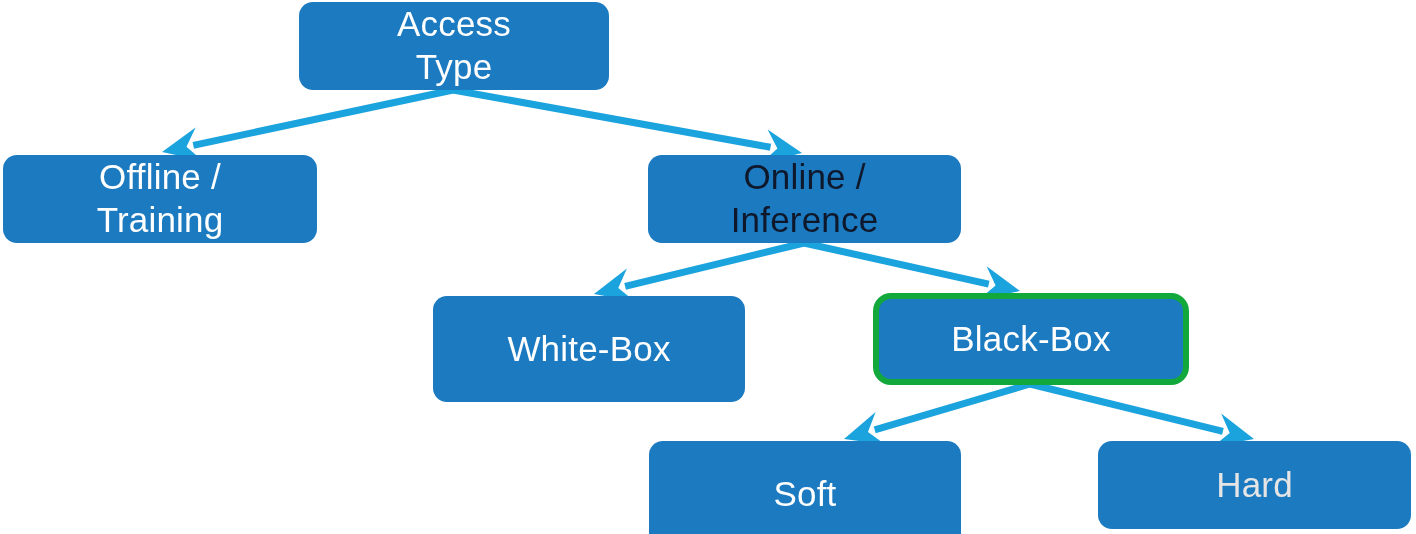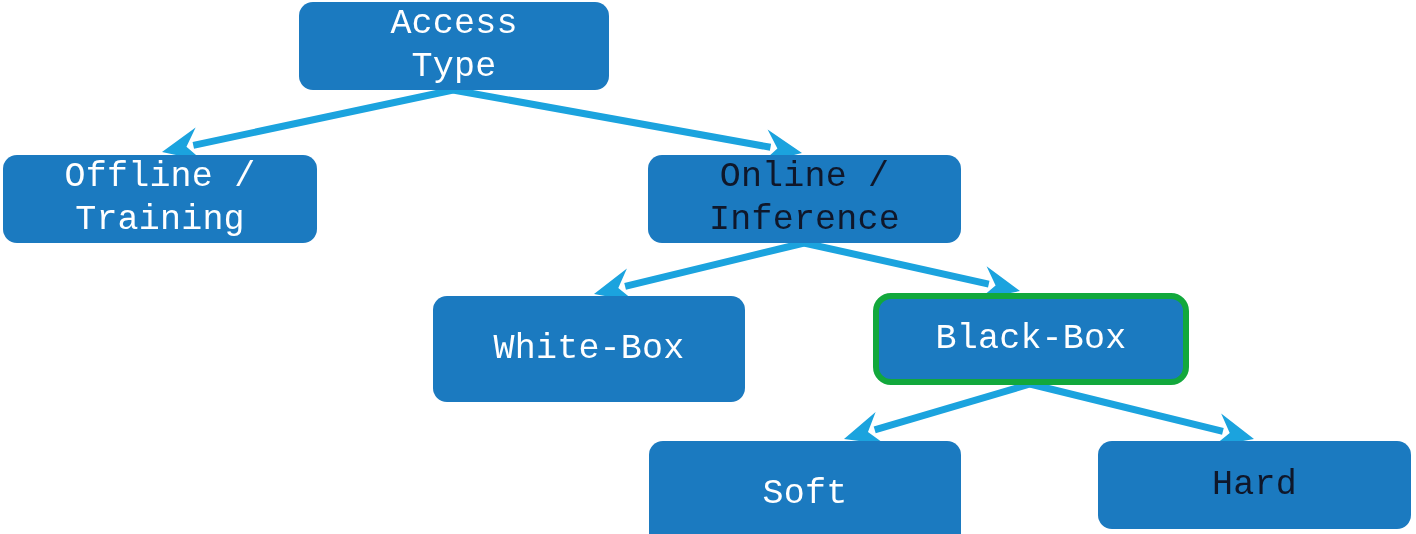--- a/index.html
+++ b/index.html
@@ -40,21 +40,20 @@
     letter-spacing: 0.2px;
     white-space: pre-line;
     z-index: 2;
   }
   .node.highlight {
     border-radius: 18px;
   }
   .node-label {
     display: block;
     white-space: pre-line;
-    font-family: Liberation Mono, monospace;
   }
 </style>
 </head>
 <body>
 
 <div id="canvas">
   <svg id="edges" viewBox="0 0 1416 534">
       <g>
         <line x1="453" y1="90" x2="193.29752532999987" y2="145.33179872694163" stroke="#1BA3DE" stroke-width="7" stroke-linecap="butt"></line>
         <polygon points="162,152 195.62332940306257,127.45470065668074 186.4511916640624,146.79046775542315 202.7082932556871,160.70832131980558" fill="#1BA3DE"></polygon>
@@ -83,15 +82,15 @@
   <div id="node-layer">
       <div class="node" style="left: 299px; top: 2px; width: 310px; height: 88px; background: rgb(27, 122, 192); color: rgb(255, 255, 255);"><span class="node-label">Access
 Type</span></div>
       <div class="node" style="left: 3px; top: 155px; width: 314px; height: 88px; background: rgb(27, 122, 192); color: rgb(255, 255, 255);"><span class="node-label">Offline /
 Training</span></div>
       <div class="node" style="left: 648px; top: 155px; width: 313px; height: 88px; background: rgb(27, 122, 192); color: #0f172a;"><span class="node-label">Online /
 Inference</span></div>
       <div class="node" style="left: 433px; top: 296px; width: 312px; height: 106px; background: rgb(27, 122, 192); color: rgb(255, 255, 255);"><span class="node-label">White-Box</span></div>
       <div class="node highlight" style="left: 873px; top: 293px; width: 316px; height: 92px; background: rgb(27, 122, 192); color: rgb(255, 255, 255); border: 6px solid rgb(18, 168, 60); align-items: center;"><span class="node-label">Black-Box</span></div>
       <div class="node" style="left: 649px; top: 441px; width: 312px; height: 107px; background: rgb(27, 122, 192); color: rgb(255, 255, 255);"><span class="node-label">Soft</span></div>
-      <div class="node" style="left: 1098px; top: 441px; width: 313px; height: 88px; background: rgb(27, 122, 192); color: #0f172a;"><span class="node-label">Hard</span></div>
+      <div class="node" style="left: 1098px; top: 441px; width: 313px; height: 88px; background: rgb(27, 122, 192); color: #e5e5e5;"><span class="node-label">Hard</span></div>
     </div>
 </div>
 
 </body></html>

